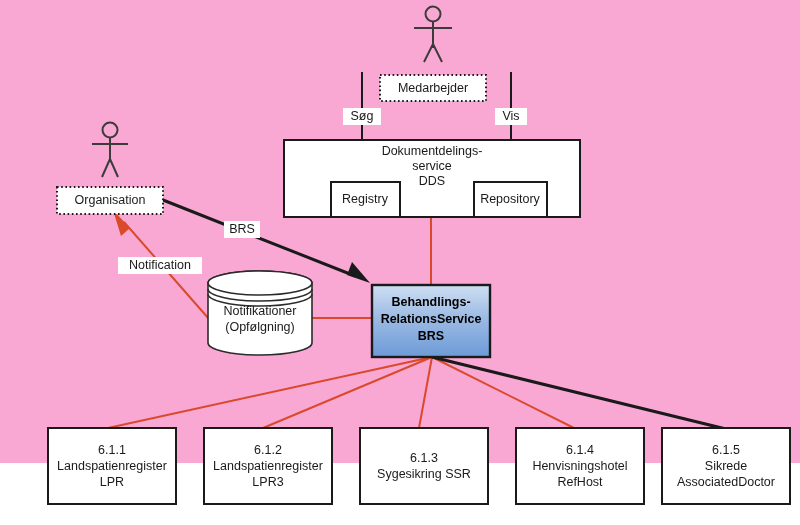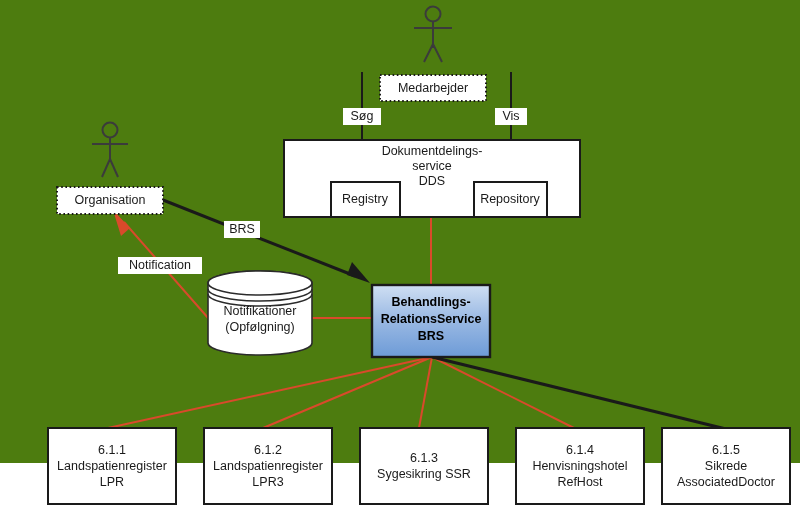--- a/index.html
+++ b/index.html
@@ -10,21 +10,21 @@
   body {
     width: 800px;
     height: 525px;
     overflow: hidden;
     font-family: "Liberation Sans", sans-serif;
   }
   #diagram-root {
     position: relative;
     width: 800px;
     height: 463px;
-    background: #4d7c0f;
+    background: #f9a8d4;
     text-decoration: underline;
   }
   svg#diagram-svg {
     display: block;
     width: 800px;
     height: 525px;
   }
   text {
     font-family: "Liberation Sans", sans-serif;
     fill: #1a1a1a;

